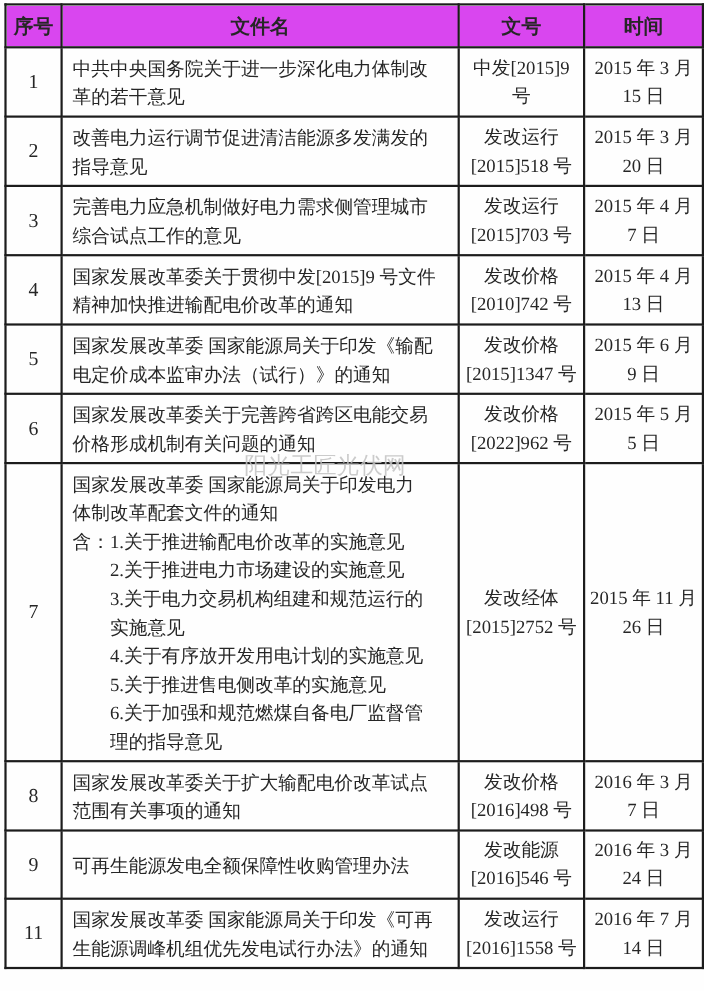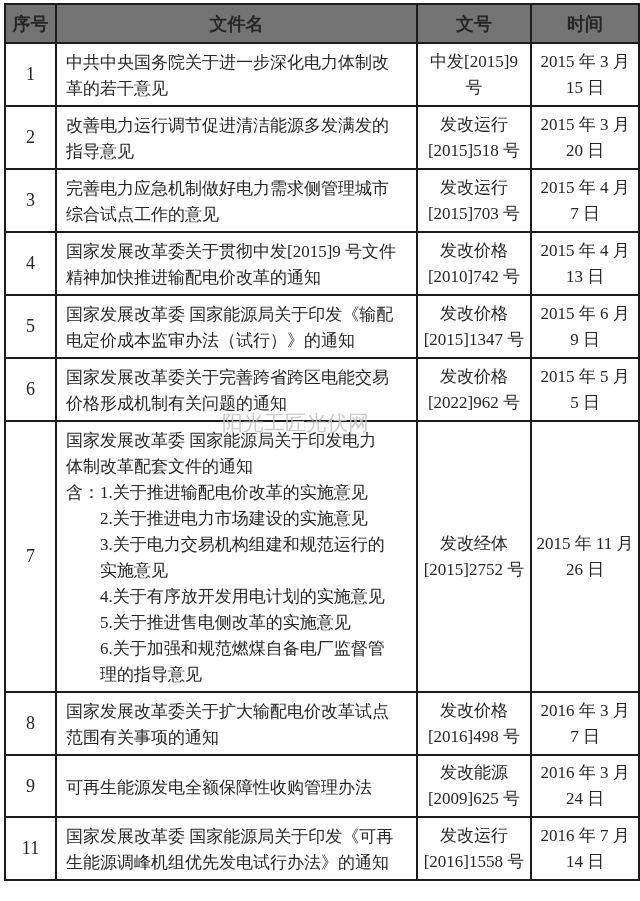--- a/index.html
+++ b/index.html
@@ -17,21 +17,21 @@
     border-collapse:collapse;
     table-layout:fixed;
   }
   .doc-table td,.doc-table th{
     border:2px solid #1c1c1c;
     font-size:17px;
     vertical-align:middle;
     overflow:hidden;
   }
   .doc-table th{
-    background:#737373;
+    background:#d946ef;
     font-weight:bold;
     font-size:18px;
     text-align:center;
     padding:2px 0;
   }
   col.c-index{width:51px;}
   col.c-name{width:361px;}
   col.c-doc{width:114px;}
   col.c-date{width:108px;}
   td.cell-index{text-align:center;font-size:18px;}
@@ -194,21 +194,21 @@
           <span class="nline">2016 年 3 月</span>
           <span class="nline">7 日</span>
         </td>
       </tr>
 
       <tr style="height:62px;">
         <td class="cell-index">9</td>
         <td class="cell-name">可再生能源发电全额保障性收购管理办法</td>
         <td class="cell-doc">
           <span class="nline">发改能源</span>
-          <span class="nline">[2009]625 号</span>
+          <span class="nline">[2016]546 号</span>
         </td>
         <td class="cell-date">
           <span class="nline">2016 年 3 月</span>
           <span class="nline">24 日</span>
         </td>
       </tr>
 
 
       <tr style="height:50px;">
         <td class="cell-index">11</td>

